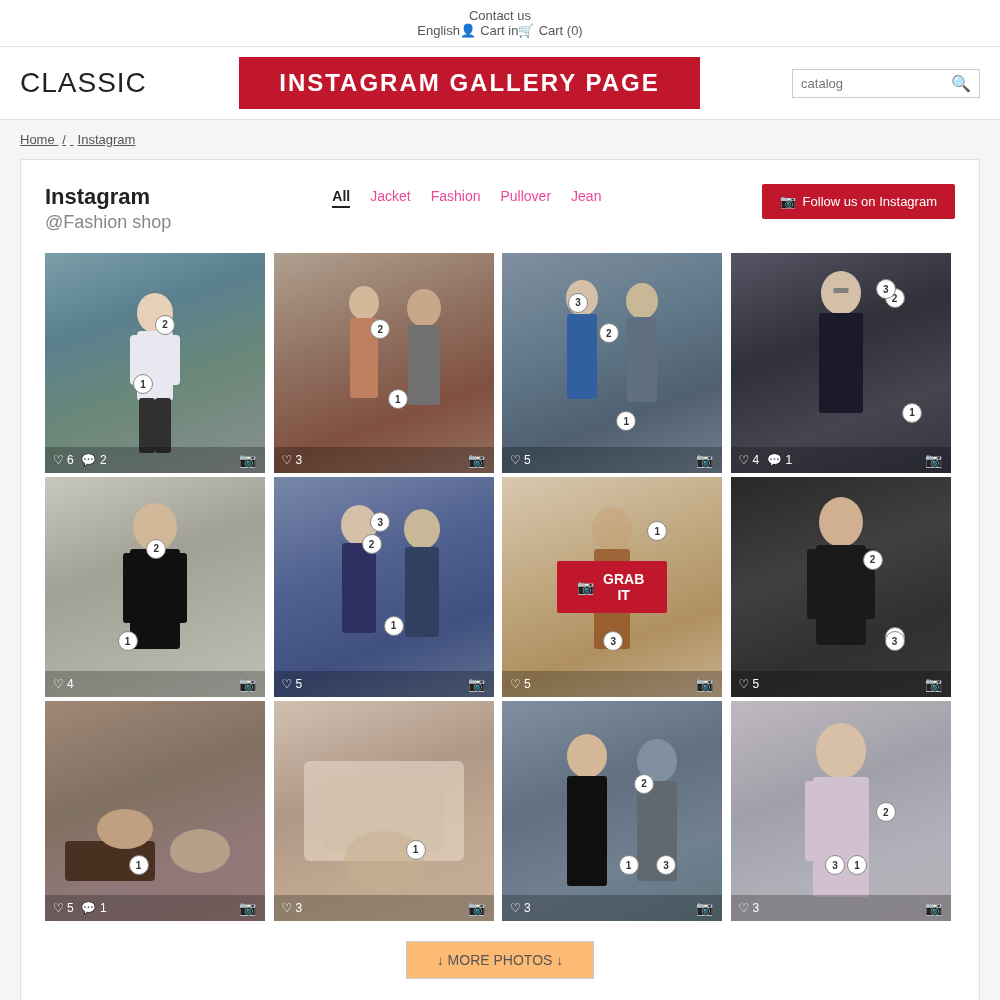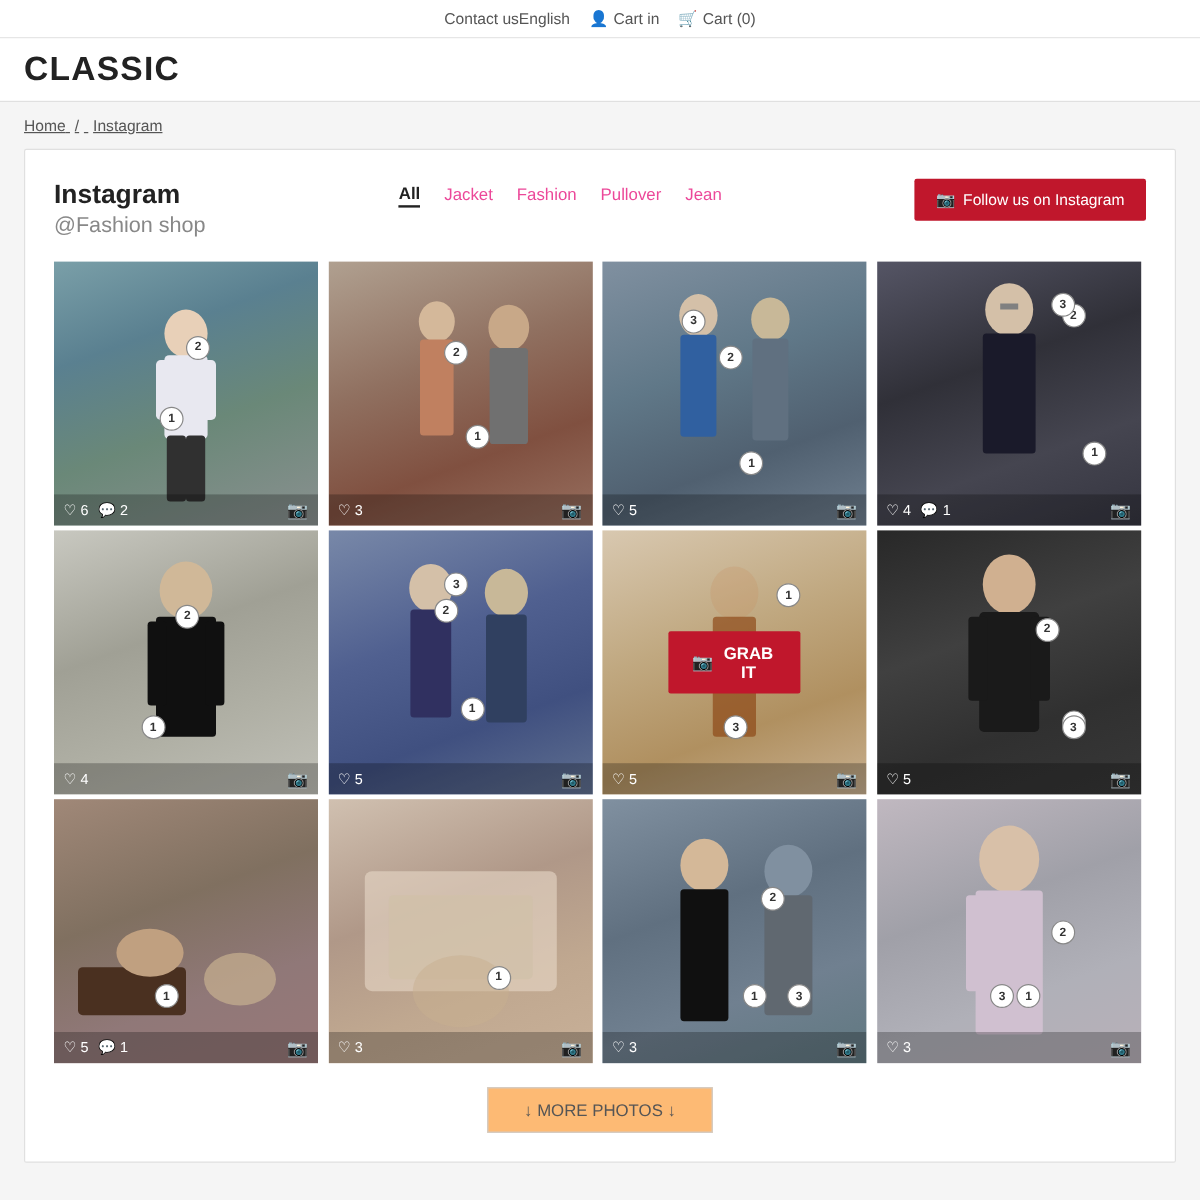--- a/index.html
+++ b/index.html
@@ -1,43 +1,43 @@
 <!DOCTYPE html>
 <html><head>
   <meta charset="utf-8">
   <style>
     * { box-sizing: border-box; margin: 0; padding: 0; }
     body { font-family: Arial, sans-serif; background: #f5f5f5; font-size: 14px; color: #333; }
 
     
-    .top-bar { display: flex; align-items: center; justify-content: center; padding: 8px 20px; background: #fff; border-bottom: 1px solid #e0e0e0; font-size: 13px; color: #555; }
+    .top-bar { display: flex; align-items: center; justify-content: flex-start; padding: 8px 20px; background: #fff; border-bottom: 1px solid #e0e0e0; font-size: 13px; color: #555; flex-direction: column; }
     .top-bar-left { display: flex; gap: 16px; }
-    .top-bar-right { display: flex; align-items: center; gap: 16px; }
+    .top-bar-right { display: flex; align-items: center; }
 
     .main-header { display: flex; align-items: center; justify-content: space-between; padding: 10px 20px; background: #fff; border-bottom: 1px solid #e0e0e0; }
-    .logo { font-size: 28px; font-weight: bold; color: #222; letter-spacing: 1px; }
+    .logo { font-size: 28px; font-weight: normal; color: #222; letter-spacing: 1px; }
     .banner-overlay { background: #c0172c; color: #fff; font-weight: bold; font-size: 24px; letter-spacing: 2px; padding: 12px 40px; text-transform: uppercase; }
     .search-box { display: flex; align-items: center; border: 1px solid #ccc; padding: 4px 8px; background: #fff; }
     .search-box input { border: none; outline: none; font-size: 13px; width: 150px; color: #aaa; }
     .search-icon-btn { background: none; border: none; cursor: pointer; font-size: 16px; color: #555; }
 
     
     .breadcrumb { padding: 12px 20px; font-size: 13px; color: #555; text-decoration: underline; }
     .breadcrumb a { color: #555; text-decoration: none; }
     .breadcrumb span { margin: 0 4px; }
 
     
     .page-content { padding: 0 20px 30px; }
     .gallery-container { background: #fff; border: 1px solid #e0e0e0; padding: 24px; border-radius: 2px; }
 
     
     .gallery-header { display: flex; align-items: flex-start; justify-content: space-between; margin-bottom: 20px; }
     .gallery-title-block h2 { font-size: 22px; font-weight: bold; color: #222; }
     .gallery-title-block p { font-size: 18px; color: #888; margin-top: 2px; }
-    .filter-tabs { display: flex; align-items: center; gap: 20px; margin-top: 4px; }
+    .filter-tabs { display: flex; align-items: flex-start; gap: 20px; margin-top: 4px; }
     .filter-tab { font-size: 14px; color: #ec4899; cursor: pointer; text-decoration: none; padding-bottom: 2px; }
     .filter-tab.active { color: #222; font-weight: bold; border-bottom: 2px solid #222; }
     .follow-btn { background: #c0172c; color: #fff; border: none; padding: 10px 18px; font-size: 13px; cursor: pointer; display: flex; align-items: center; gap: 6px; border-radius: 2px; white-space: nowrap; }
 
     
     .photo-grid { display: grid; grid-template-columns: repeat(4, 1fr); gap: 4px; }
     .photo-cell { position: relative; overflow: hidden; background: #999; aspect-ratio: 1; }
 
     
     .photo-footer { position: absolute; bottom: 0; left: 0; right: 0; display: flex; align-items: center; justify-content: space-between; padding: 5px 8px; background: rgba(0,0,0,0.25); }
@@ -73,20 +73,25 @@
     </span>
     <span style="display:flex;align-items:center;gap:4px;">
       <span>🛒</span>
       <span>Cart (0)</span>
     </span>
   </div>
 </div>
 
 <div class="main-header">
   <div class="logo">CLASSIC</div>
+  <div class="banner-overlay">INSTAGRAM GALLERY PAGE</div>
+  <div class="search-box">
+    <input type="text" placeholder="catalog" style="">
+    <button class="search-icon-btn">🔍</button>
+  </div>
 </div>
 
 <div class="breadcrumb">
   <a>Home</a>
   <span>/</span>
   <span>Instagram</span>
 </div>
 
 <div class="page-content">
   <div class="gallery-container">

